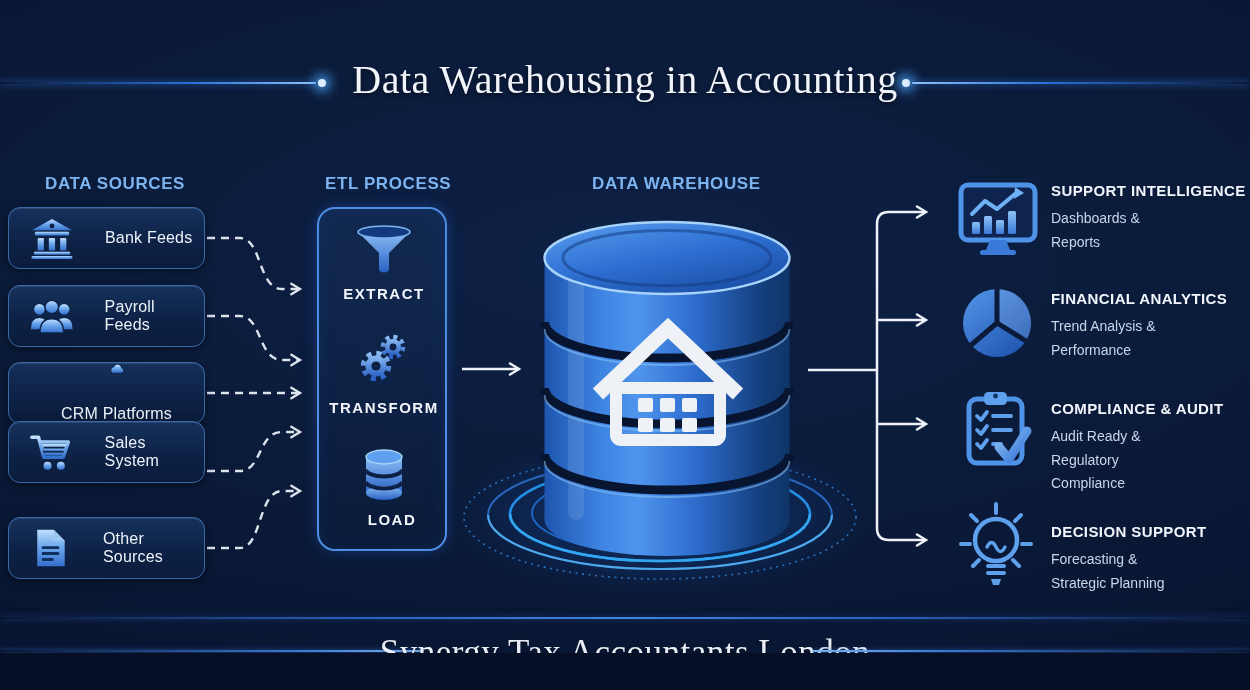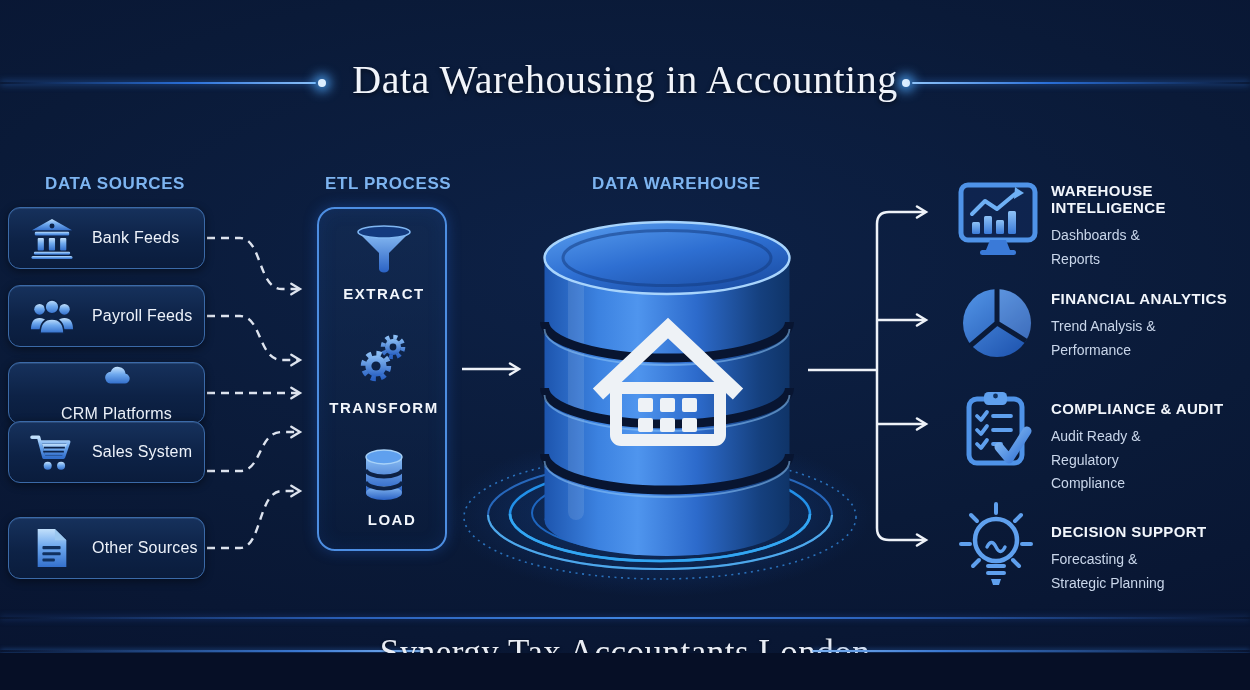--- a/index.html
+++ b/index.html
@@ -25,21 +25,21 @@
   .title-dot.left { left:318px; } .title-dot.right { left:902px; }
 
   
   .col-header { font-size:17px; font-weight:bold; color:#7db4f0; letter-spacing:0.6px; top:174px; }
 
   
   .src-card {
     left:8px; width:197px; height:62px; border-radius:12px;
     background:linear-gradient(180deg, #16315c 0%, #0d2246 55%, #0a1c3c 100%);
     border:1px solid #3b6aa8; box-shadow:0 2px 8px rgba(0,0,0,.45), inset 0 1px 0 rgba(130,180,240,.18);
-    display:flex; align-items:center; padding-left:20px; gap:17px;
+    display:flex; align-items:center; padding-left:20px; gap:30px;
   }
   .src-card .label { font-size:16px; color:#edf2fa; letter-spacing:0.2px; }
 
   
   .etl-box {
     left:317px; top:207px; width:130px; height:344px; border-radius:18px;
     background:linear-gradient(180deg, rgba(22,49,92,.55), rgba(10,28,60,.55));
     border:2px solid #4d8ee2; box-shadow:0 0 14px rgba(40,110,220,.35), inset 0 0 18px rgba(30,90,190,.15);
   }
   .etl-label { left:0; width:130px; text-align:center; font-size:15px; font-weight:bold;
@@ -274,21 +274,21 @@
     <rect x="15" y="40" width="8" height="12" rx="1.5" fill="url(#barGrad)"></rect>
     <rect x="27" y="34" width="8" height="18" rx="1.5" fill="url(#barGrad)"></rect>
     <rect x="39" y="38" width="8" height="14" rx="1.5" fill="url(#barGrad)"></rect>
     <rect x="51" y="29" width="8" height="23" rx="1.5" fill="url(#barGrad)"></rect>
     <polyline points="15,32 28,19 40,27 58,12" fill="none" stroke="#6fb0f4" stroke-width="4" stroke-linecap="round" stroke-linejoin="round"></polyline>
     <path d="M58 5 L67 11 L57 17 Z" fill="#6fb0f4"></path>
     <path d="M33 58 L49 58 L53 68 L29 68 Z" fill="#3a7ad8"></path>
     <rect x="23" y="68" width="36" height="5" rx="2.5" fill="#3a7ad8"></rect>
   </svg>
   <div class="abs out-text" style="top:182px;">
-    <div class="out-title">WAREHOUSE INTELLIGENCE</div>
+    <div class="out-title">SUPPORT INTELLIGENCE</div>
     <div class="out-line">Dashboards &amp;</div>
     <div class="out-line">Reports</div>
   </div>
 
   <svg class="abs" style="left:960px;top:286px;" width="74" height="74" viewBox="0 0 74 74">
     <circle cx="37" cy="37" r="34" fill="url(#pieGrad)"></circle>
     <path d="M37 37 L37 3 A34 34 0 0 1 66 55 Z" fill="#ffffff" opacity="0.12"></path>
     <path d="M37 37 V3 M37 37 L66 55 M37 37 L10 60" stroke="#0a1a38" stroke-width="5" fill="none"></path>
   </svg>
   <div class="abs out-text" style="top:290px;">

